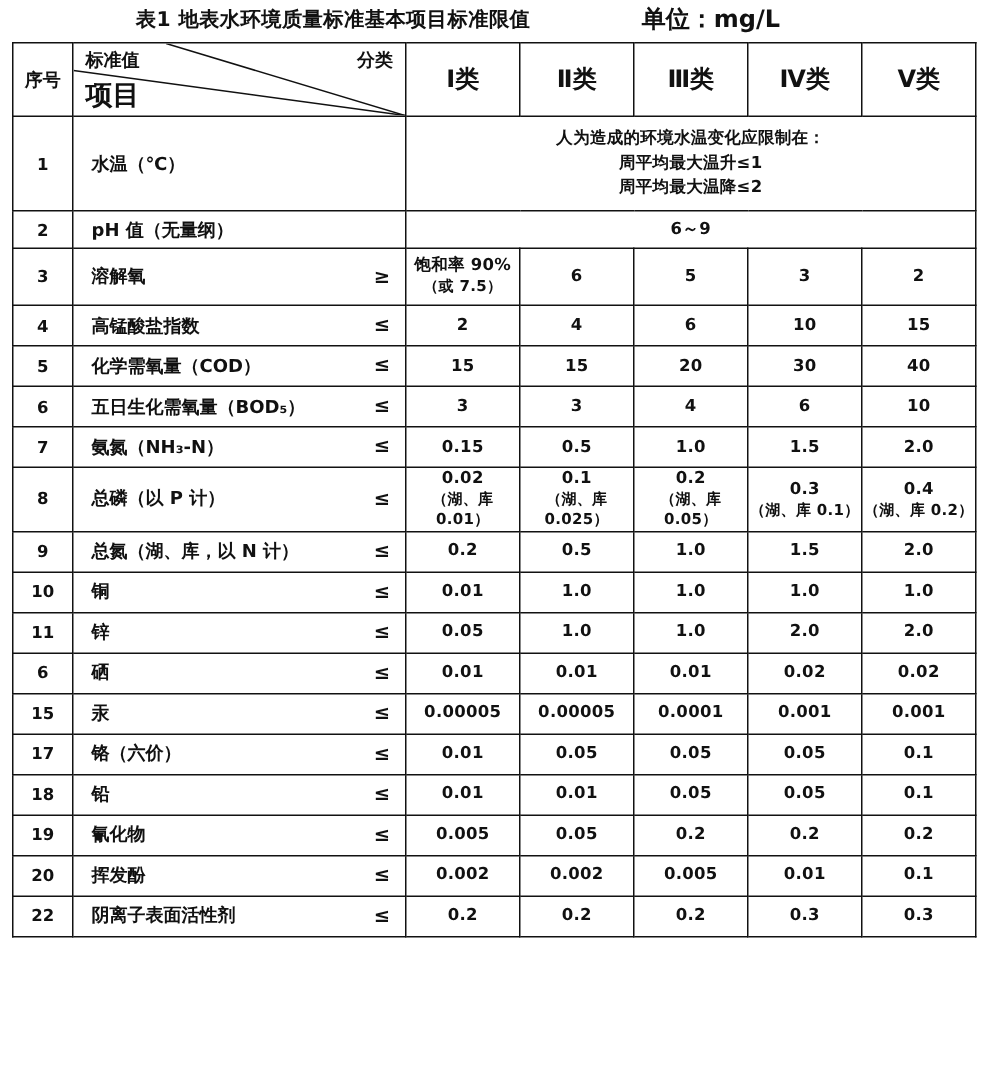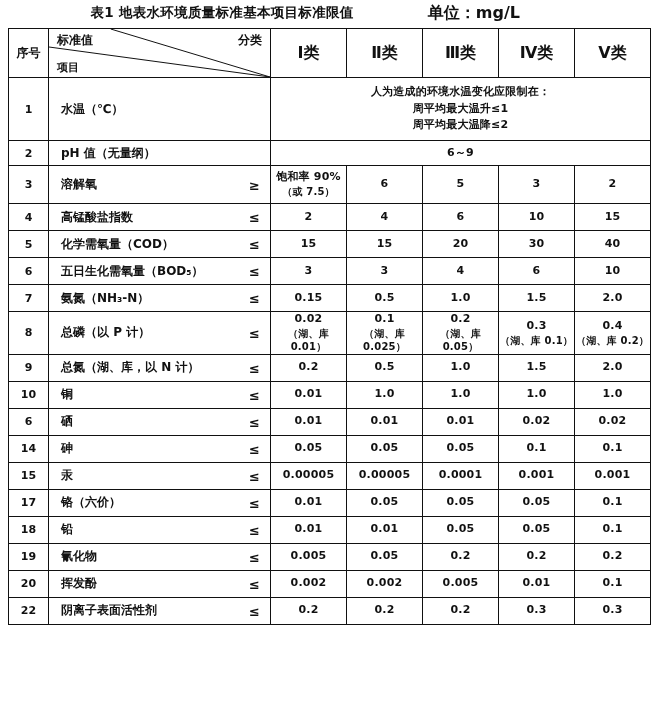--- a/index.html
+++ b/index.html
@@ -102,21 +102,21 @@
     position: absolute;
     right: 8px;
     top: 3px;
     font-size: 12px;
     font-weight: bold;
   }
   .hdr-prj {
     position: absolute;
     left: 8px;
     bottom: 2px;
-    font-size: 11px;
+    font-size: 18px;
     font-weight: bold;
   }
   .hdr-class {
     font-size: 16px;
     height: 48px;
   }
   
   td.num {
     font-size: 11px;
   }
@@ -368,58 +368,58 @@
             <span class="v2">1.0</span>
           </td>
           <td class="val">
             <span class="v2">1.0</span>
           </td>
           <td class="val">
             <span class="v2">1.0</span>
           </td>
         </tr>
         <tr class="r-normal">
+          <td class="num">11</td>
+          <td class="item"><span class="name">锌</span><span class="sym">≤</span></td>
+          <td class="val">
+            <span class="v2">0.05</span>
+          </td>
+          <td class="val">
+            <span class="v2">1.0</span>
+          </td>
+          <td class="val">
+            <span class="v2">1.0</span>
+          </td>
+          <td class="val">
+            <span class="v2">2.0</span>
+          </td>
+          <td class="val">
+            <span class="v2">2.0</span>
+          </td>
+        </tr>
+        <tr class="r-normal">
           <td class="num">6</td>
           <td class="item"><span class="name">硒</span><span class="sym">≤</span></td>
           <td class="val">
             <span class="v2">0.01</span>
           </td>
           <td class="val">
             <span class="v2">0.01</span>
           </td>
           <td class="val">
             <span class="v2">0.01</span>
           </td>
           <td class="val">
             <span class="v2">0.02</span>
           </td>
           <td class="val">
             <span class="v2">0.02</span>
           </td>
         </tr>
         <tr class="r-normal">
-          <td class="num">14</td>
-          <td class="item"><span class="name">砷</span><span class="sym">≤</span></td>
-          <td class="val">
-            <span class="v2">0.05</span>
-          </td>
-          <td class="val">
-            <span class="v2">0.05</span>
-          </td>
-          <td class="val">
-            <span class="v2">0.05</span>
-          </td>
-          <td class="val">
-            <span class="v2">0.1</span>
-          </td>
-          <td class="val">
-            <span class="v2">0.1</span>
-          </td>
-        </tr>
-        <tr class="r-normal">
           <td class="num">15</td>
           <td class="item"><span class="name">汞</span><span class="sym">≤</span></td>
           <td class="val">
             <span class="v2">0.00005</span>
           </td>
           <td class="val">
             <span class="v2">0.00005</span>
           </td>
           <td class="val">
             <span class="v2">0.0001</span>

